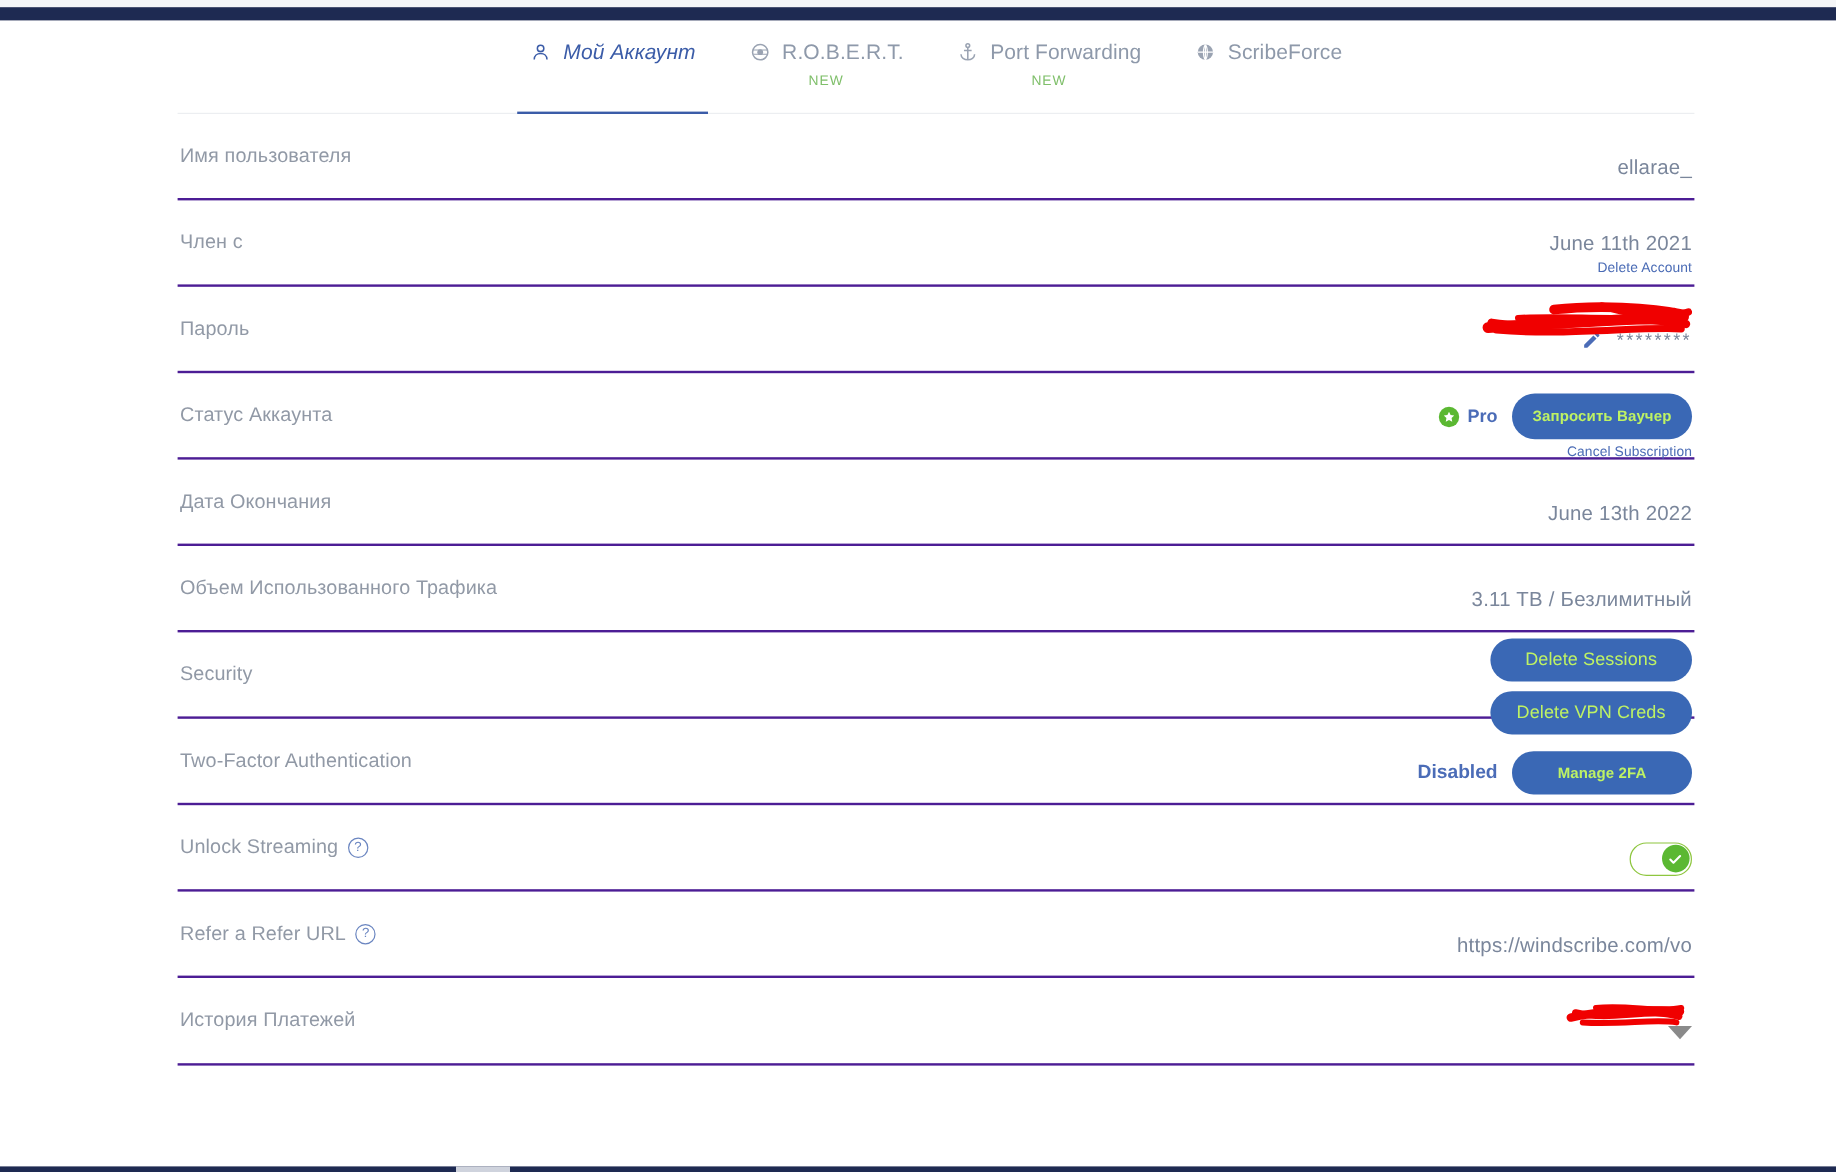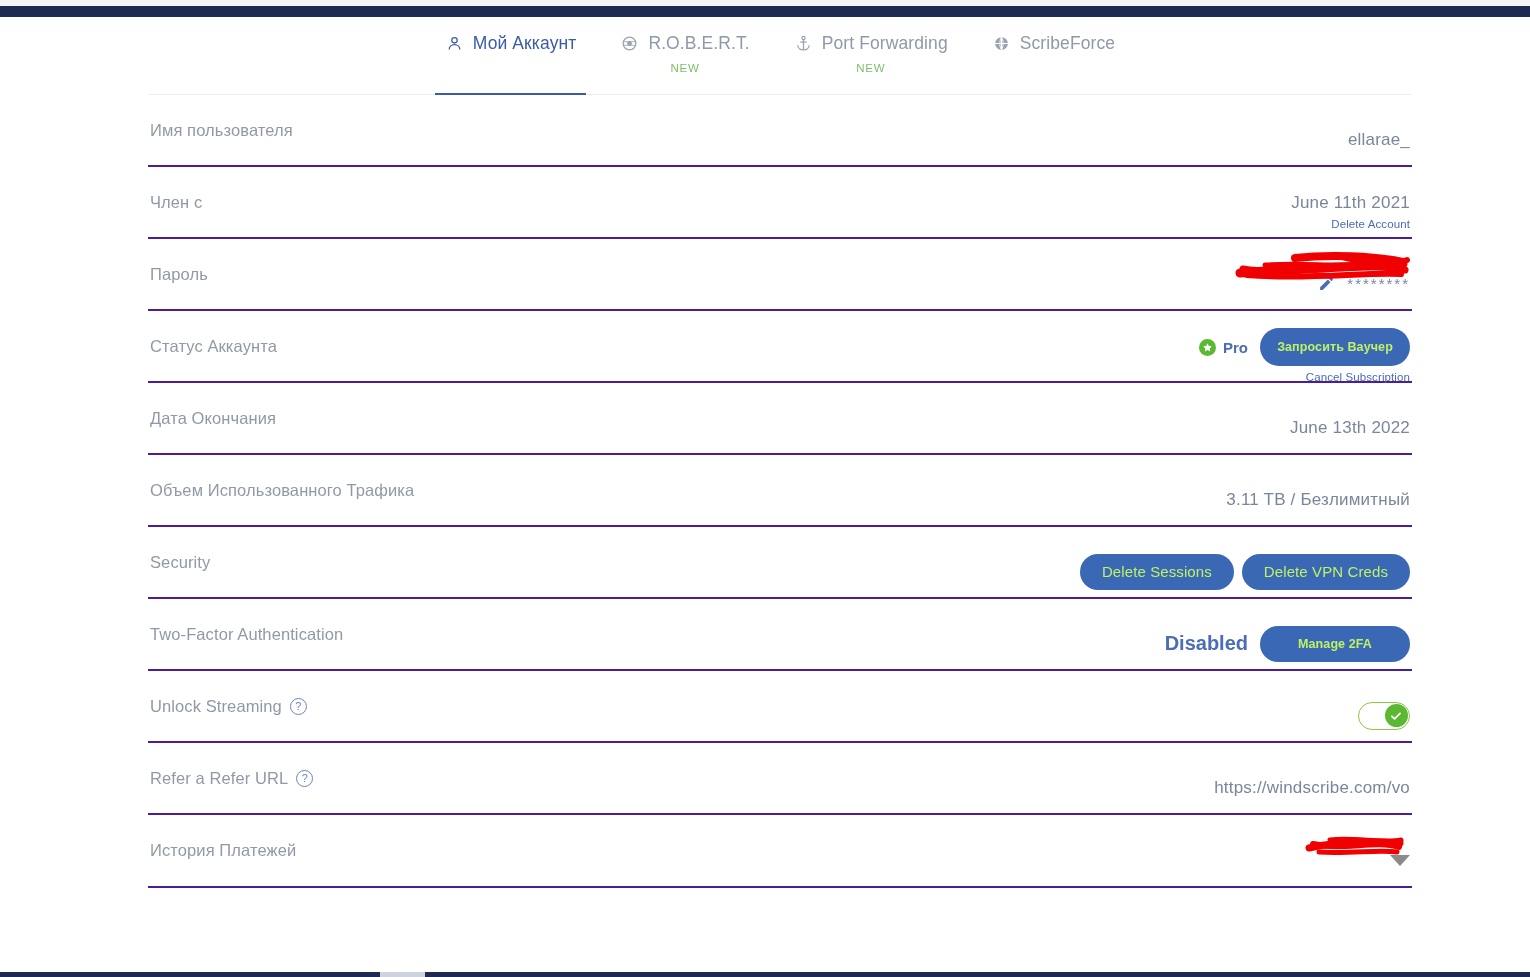--- a/index.html
+++ b/index.html
@@ -40,21 +40,21 @@
   .tab {
     display: flex; flex-direction: column; align-items: center;
     padding: 16px 0 0 0; margin: 0 22px; height: 77px;
     cursor: pointer; position: relative;
   }
   .tab-main { display: flex; align-items: center; gap: 9px; }
   .tab-label { font-size: 17.5px; letter-spacing: .1px; color: #8e99aa; white-space: nowrap; }
   .tab-icon { display: flex; align-items: center; justify-content: center; width: 19px; height: 19px; color: #9aa3b2; }
   .tab-icon svg { display: block; }
   .tab-new { font-size: 11.5px; letter-spacing: .8px; color: #7fbf6a; margin-top: 8px; }
-  .tab.active .tab-label { color: #3b5ca8; }
+  .tab.active .tab-label { color: #3b5ca8; font-style: italic; }
   .tab.active .tab-icon { color: #3b5ca8; }
   .tab.active::after {
     content: ""; position: absolute; left: -10px; right: -10px; bottom: -1px;
     height: 2px; background: #3b5ca8;
   }
 
   
   .rows { position: absolute; top: 95px; left: 148px; width: 1264px; }
   .row {
     position: relative;
@@ -95,32 +95,32 @@
   .btn {
     background: #3a68b5; color: #bef264; border: none; border-radius: 22px;
     height: 36px; padding: 0 22px; font-size: 15px; cursor: pointer;
     font-family: "Liberation Sans", sans-serif; letter-spacing: .1px;
     display: inline-flex; align-items: center; justify-content: center;
     white-space: nowrap;
   }
   .btn.small-text { font-size: 12.5px; font-weight: bold; }
   .btn.w-voucher { width: 150px; height: 38px; }
   .btn.w-2fa { width: 150px; height: 36px; }
-  .btn-group { display: flex; gap: 8px; }
+  .btn-group { display: flex; gap: 8px; flex-direction: column; }
 
   
   .pro-badge { display: flex; align-items: center; gap: 7px; }
   .pro-star {
     width: 17px; height: 17px; border-radius: 50%; background: #5bb832;
     display: flex; align-items: center; justify-content: center;
   }
   .pro-star svg { display: block; }
   .pro-text { font-size: 15px; font-weight: bold; color: #4b6cb7; }
 
-  .status-text { font-size: 20px; font-weight: bold; color: #4b6cb7; }
+  .status-text { font-size: 16px; font-weight: bold; color: #4b6cb7; }
 
   
   .toggle {
     width: 52px; height: 28px; border-radius: 16px;
     border: 1.6px solid #8ec63f; background: #ffffff;
     display: flex; align-items: center; justify-content: flex-end;
     padding: 1.5px; cursor: pointer;
   }
   .toggle-knob {
     width: 23px; height: 23px; border-radius: 50%; background: #5bb832;

